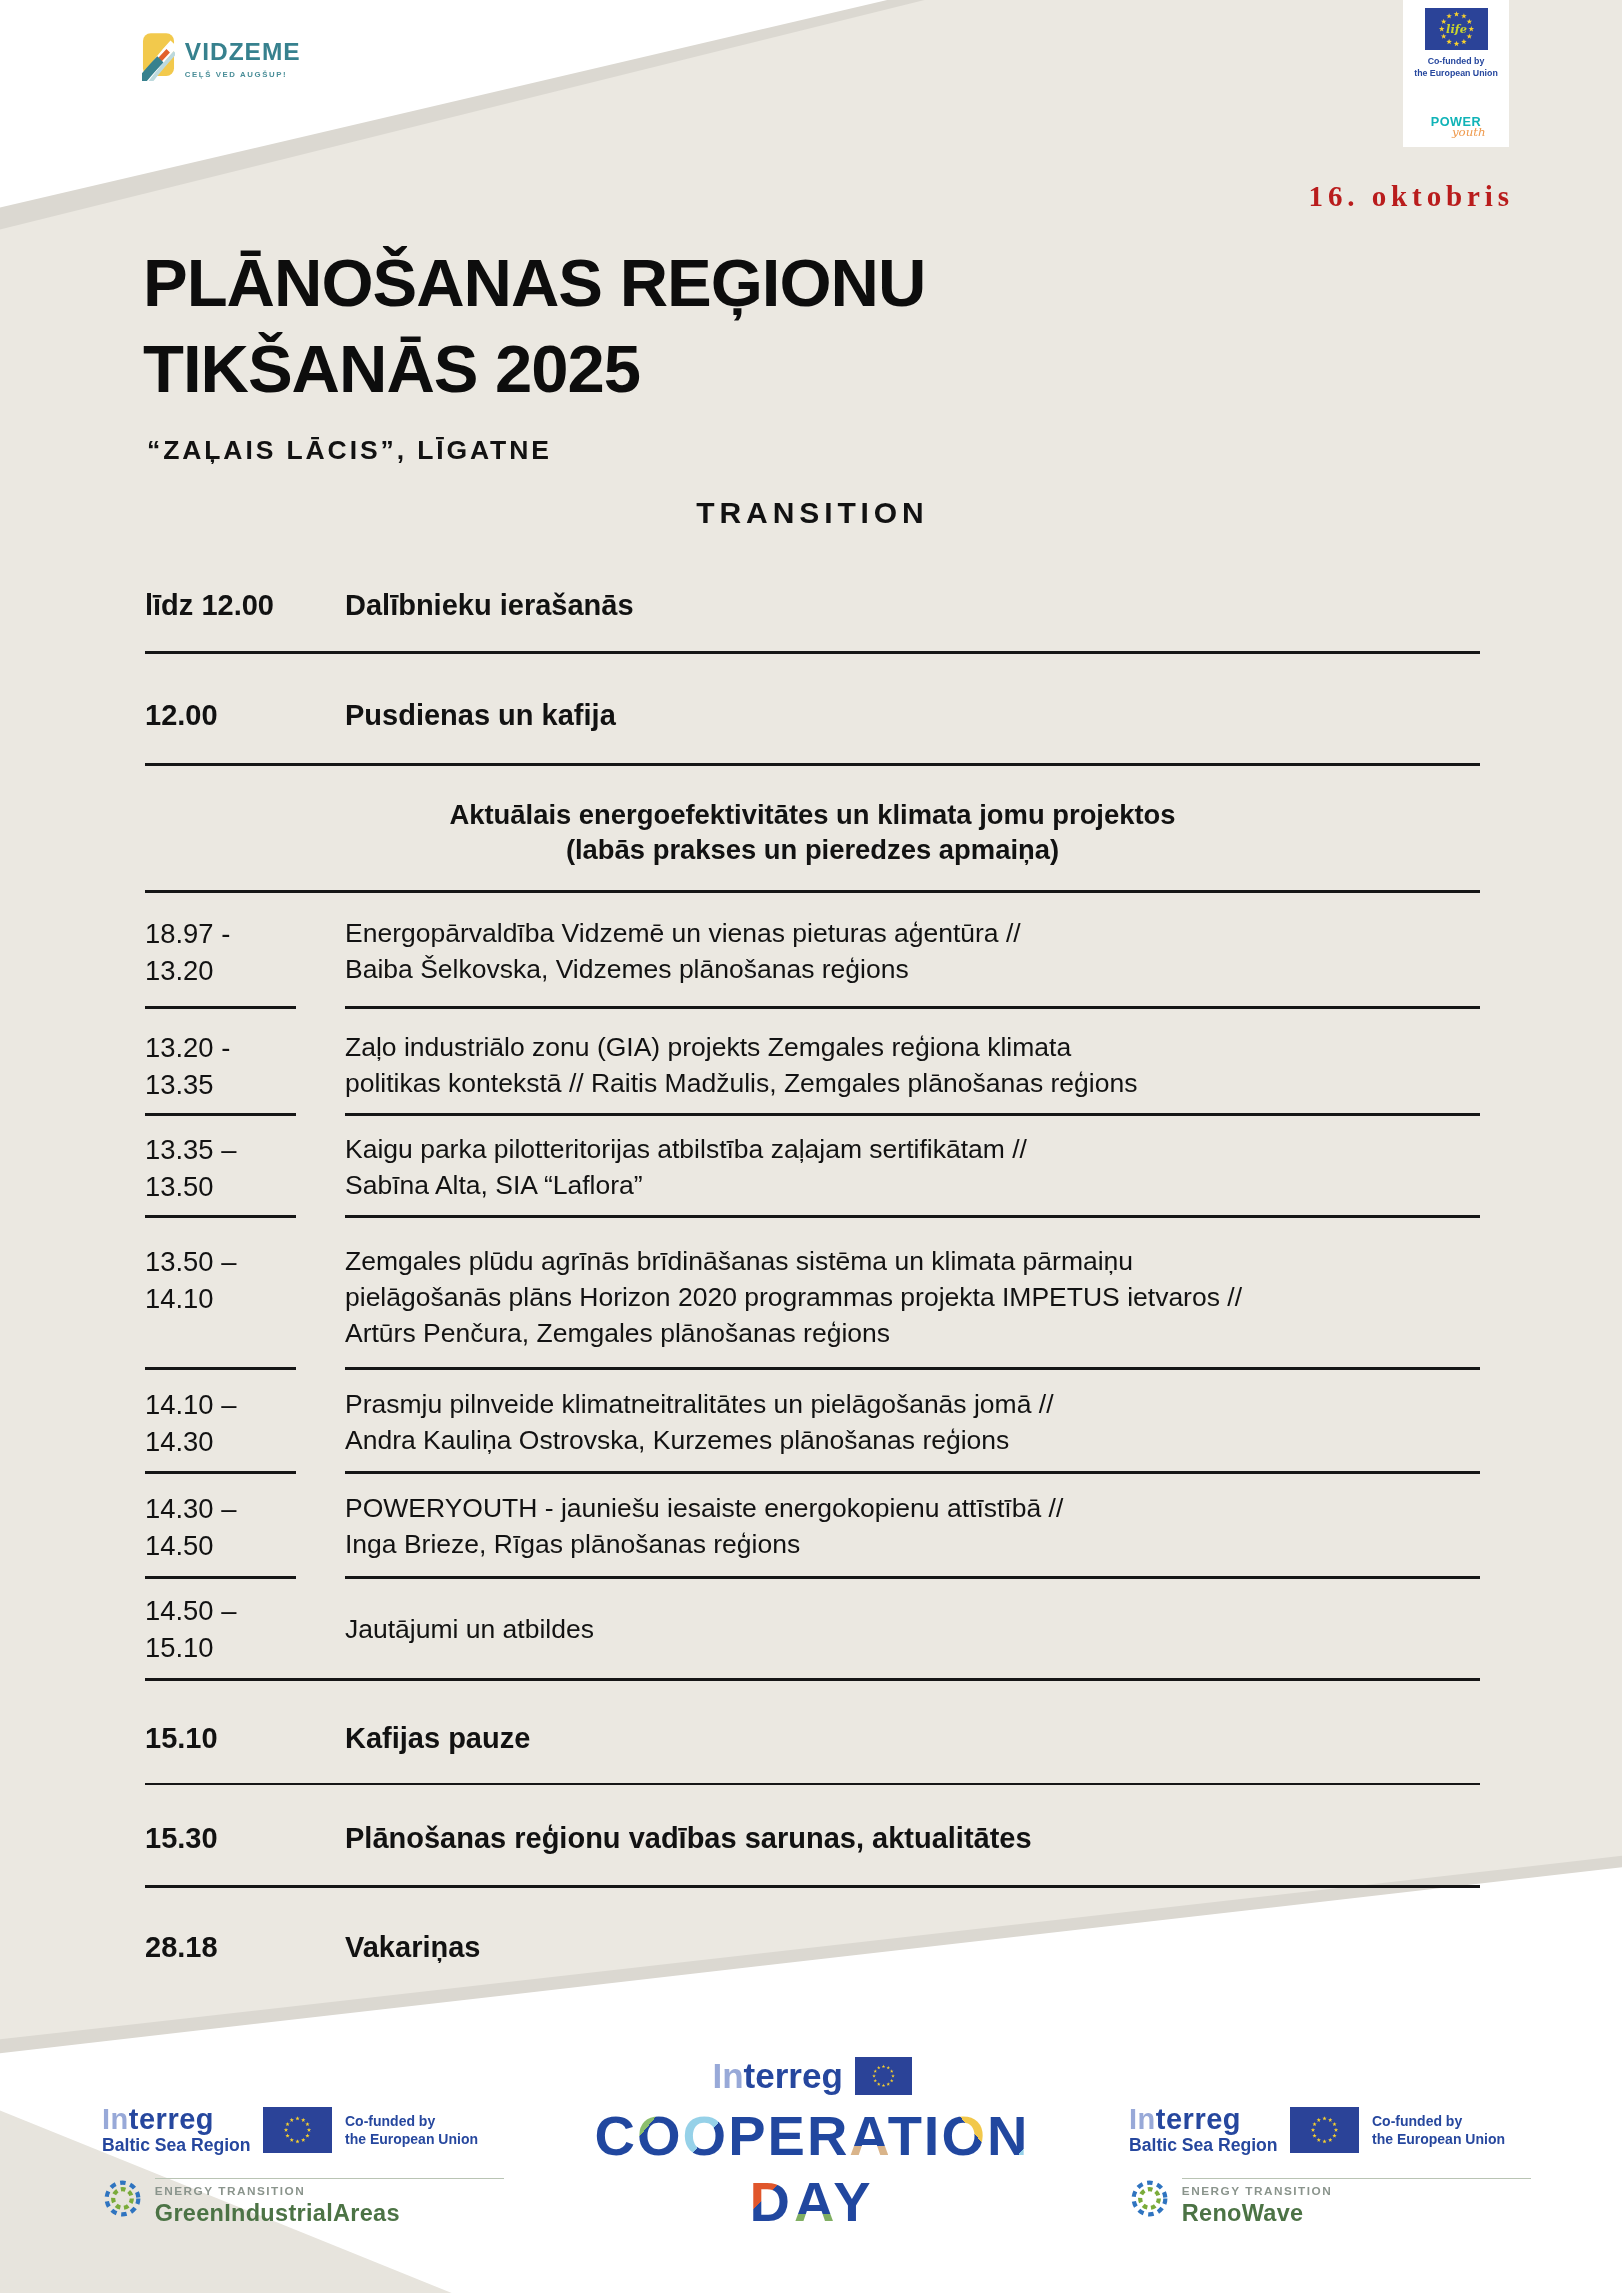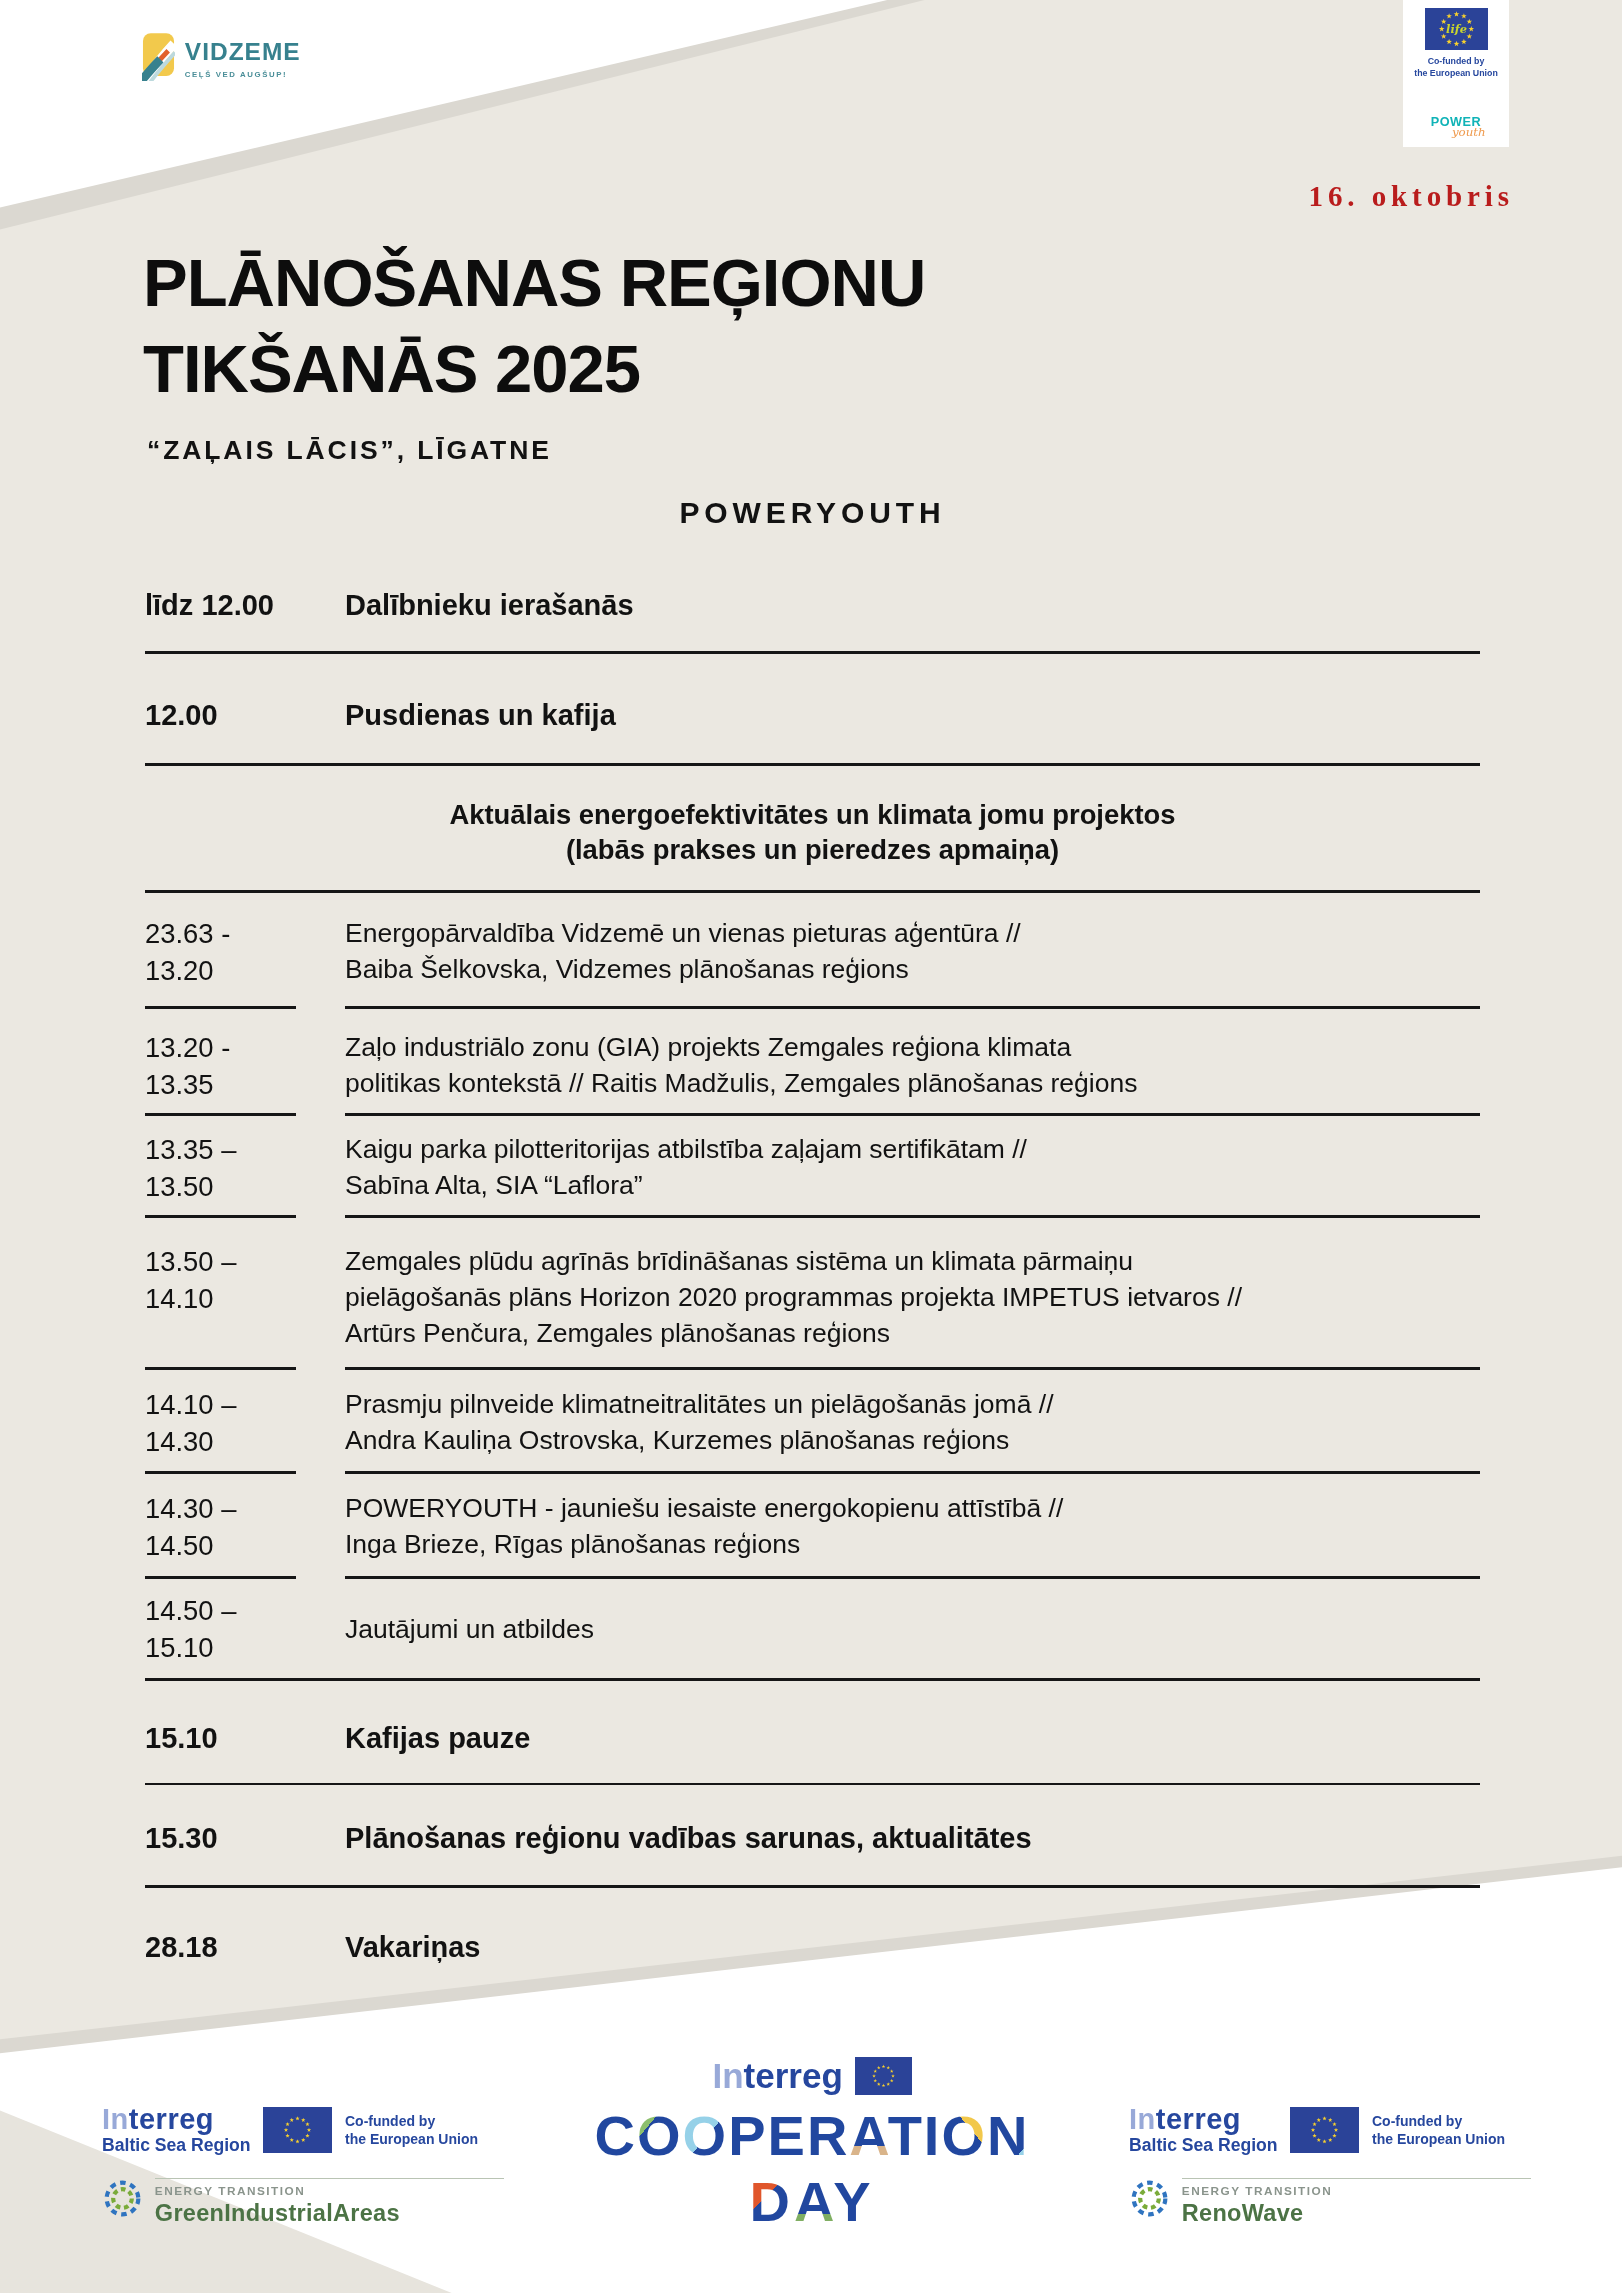--- a/index.html
+++ b/index.html
@@ -155,42 +155,42 @@
       <span class="pw">POWER</span>
       <span class="yt">youth</span>
     </div>
   </div>
 
   <div class="date">16. oktobris</div>
 
   <h1 class="title" style="margin:0">PLĀNOŠANAS REĢIONU
 TIKŠANĀS 2025</h1>
   <div class="venue">“ZAĻAIS LĀCIS”, LĪGATNE</div>
-  <div class="program-heading">POWERYOUTH</div>
+  <div class="program-heading">TRANSITION</div>
 
   <div class="schedule">
 
     <div class="row major" style="margin-top:19.6px">
       <div class="cell time">līdz 12.00</div>
       <div class="cell desc">Dalībnieku ierašanās</div>
     </div>
     <div class="sep" style="margin-top:27.4px"></div>
 
     <div class="row major" style="margin-top:43px">
       <div class="cell time">12.00</div>
       <div class="cell desc">Pusdienas un kafija</div>
     </div>
     <div class="sep" style="margin-top:29px"></div>
 
     <div class="section-heading" style="margin-top:31px">Aktuālais energoefektivitātes un klimata jomu projektos
 (labās prakses un pieredzes apmaiņa)</div>
     <div class="sep" style="margin-top:23.5px"></div>
 
     <div class="row" style="margin-top:21.6px">
-      <div class="cell time">23.63 -
+      <div class="cell time">18.97 -
 13.20</div>
       <div class="cell desc">Energopārvaldība Vidzemē un vienas pieturas aģentūra //
 Baiba Šelkovska, Vidzemes plānošanas reģions</div>
     </div>
     <div class="sep split" style="margin-top:17.6px">
         <span class="s1"></span>
         <span class="gap"></span>
         <span class="s2"></span>
       </div>
 

